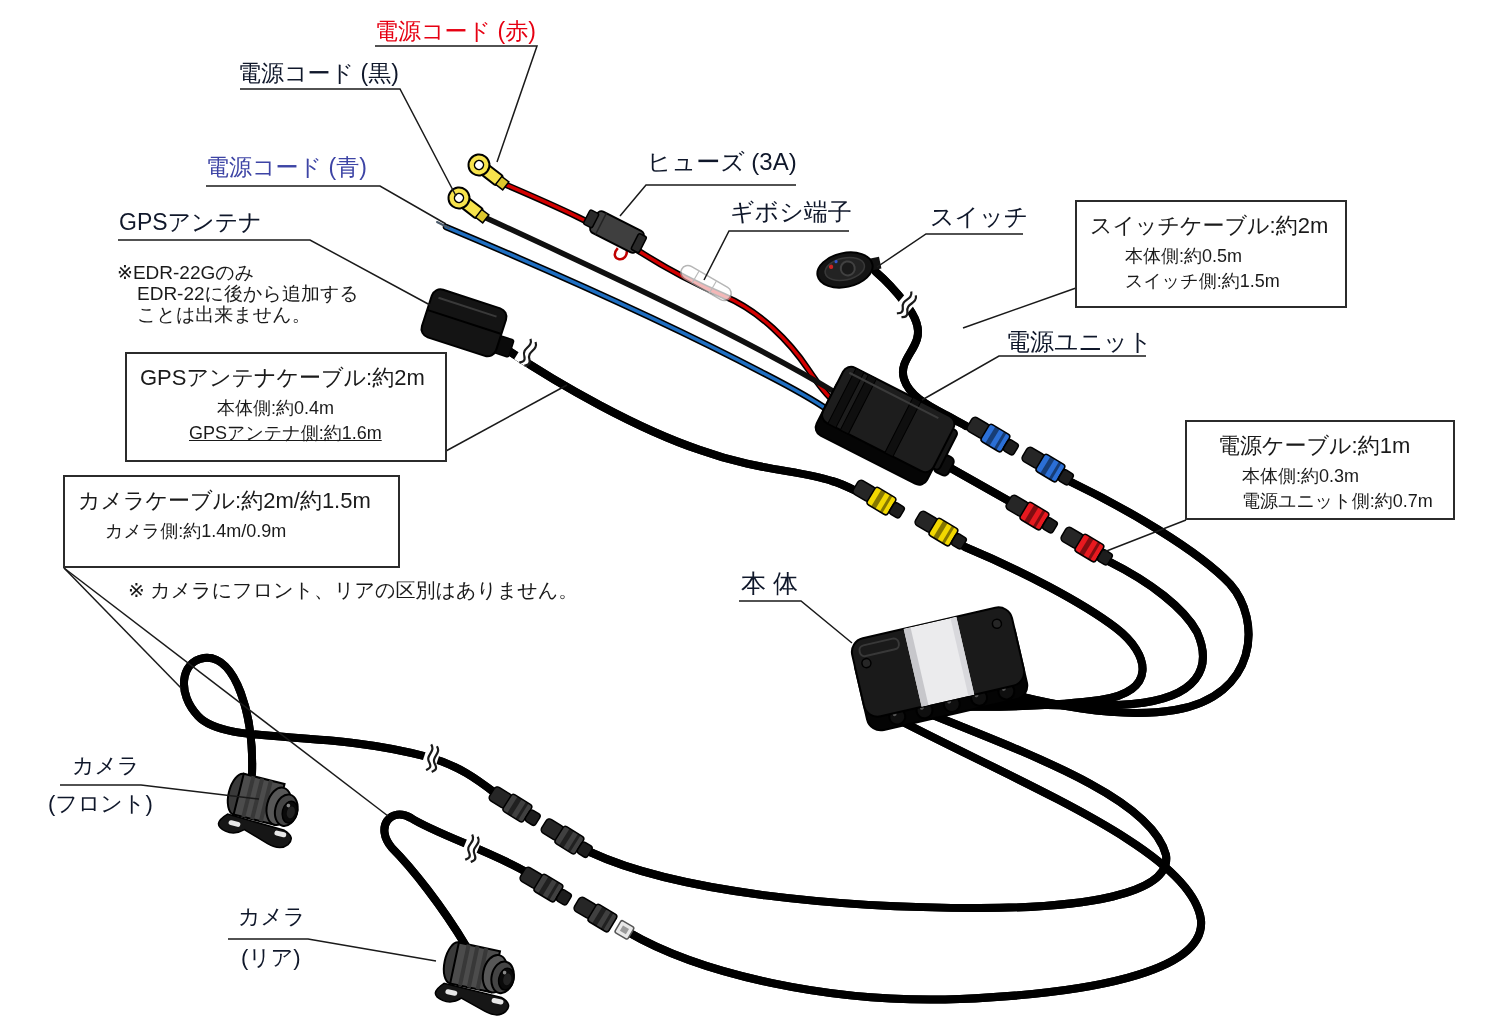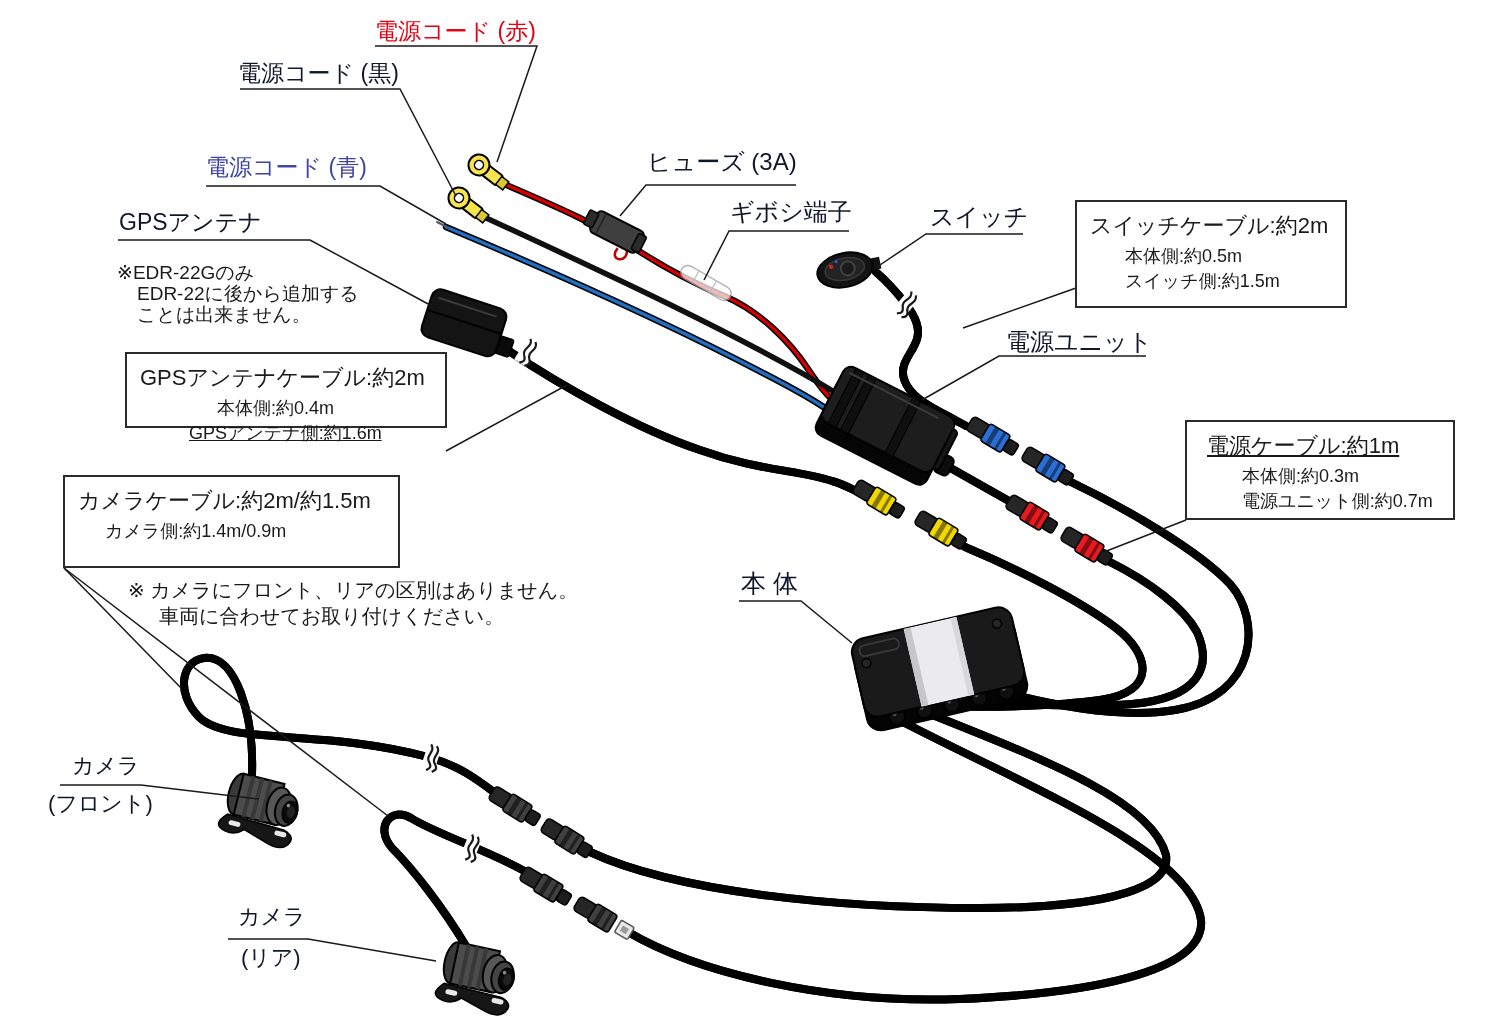--- a/index.html
+++ b/index.html
@@ -7,21 +7,21 @@
          font-family:"Liberation Sans","DejaVu Sans",sans-serif;color:#1a1a1a;}
   #art{position:absolute;left:0;top:0;}
   .lbl{position:absolute;white-space:nowrap;color:#0f172a;}
   .red{color:#e60012;}
   .blu{color:#3d44a5;}
   .note{position:absolute;white-space:nowrap;color:#1a1a1a;}
   .spec{position:absolute;border:2px solid #2b2b2b;background:#fff;box-sizing:border-box;}
   .spec .t{font-size:22px;margin:9px 0 4px 13px;white-space:nowrap;}
   .spec .s{font-size:18px;margin:2px 0 0 48px;white-space:nowrap;line-height:23px;}
   #box-gps .t,#box-power .t,#box-camera .t{font-size:22px;}
-  #box-power .t{margin-left:20px;text-decoration:underline;}
+  #box-power .t{margin-left:31px;}
   #box-power .s{margin-left:55px;}
   .cabO{stroke:#000;stroke-width:8;fill:none;stroke-linecap:round;}
   .cabF{stroke:#2e2e2e;stroke-width:4.6;fill:none;stroke-linecap:round;}
   .lead{stroke:#1a1a1a;stroke-width:1.5;fill:none;}
 </style>
 </head>
 <body>
 
 <div id="stage">
 
@@ -308,30 +308,29 @@
 <div class="lbl" style="left:1006px;top:326px;font-size:24px;">電源ユニット</div>
 <div class="lbl" style="left:741px;top:567px;font-size:25px;">本 体</div>
 
 <div class="lbl" style="left:72px;top:751px;font-size:22px;">カメラ</div>
 <div class="lbl" style="left:48px;top:789px;font-size:22px;">(フロント)</div>
 <div class="lbl" style="left:238px;top:902px;font-size:22px;">カメラ</div>
 <div class="lbl" style="left:241px;top:943px;font-size:22px;">(リア)</div>
 
 <div class="note" style="left:128px;top:577px;font-size:20px;line-height:26px;">
   <div>※ カメラにフロント、リアの区別はありません。</div>
-  <div style="padding-left:31px;">車両に合わせてお取り付けください。</div>
 </div>
 
 <div class="spec" id="box-switch" style="left:1075px;top:200px;width:272px;height:108px;">
   <div class="t">スイッチケーブル:約2m</div>
   <div class="s">本体側:約0.5m</div>
   <div class="s">スイッチ側:約1.5m</div>
 </div>
 
-<div class="spec" id="box-gps" style="left:125px;top:352px;width:322px;height:76px;">
+<div class="spec" id="box-gps" style="left:125px;top:352px;width:322px;height:110px;">
   <div class="t">GPSアンテナケーブル:約2m</div>
   <div class="s" style="margin-left:90px;">本体側:約0.4m</div>
   <div class="s" style="margin-left:62px;text-decoration:underline;">GPSアンテナ側:約1.6m</div>
 </div>
 
 <div class="spec" id="box-power" style="left:1185px;top:420px;width:270px;height:100px;">
   <div class="t">電源ケーブル:約1m</div>
   <div class="s">本体側:約0.3m</div>
   <div class="s">電源ユニット側:約0.7m</div>
 </div>

